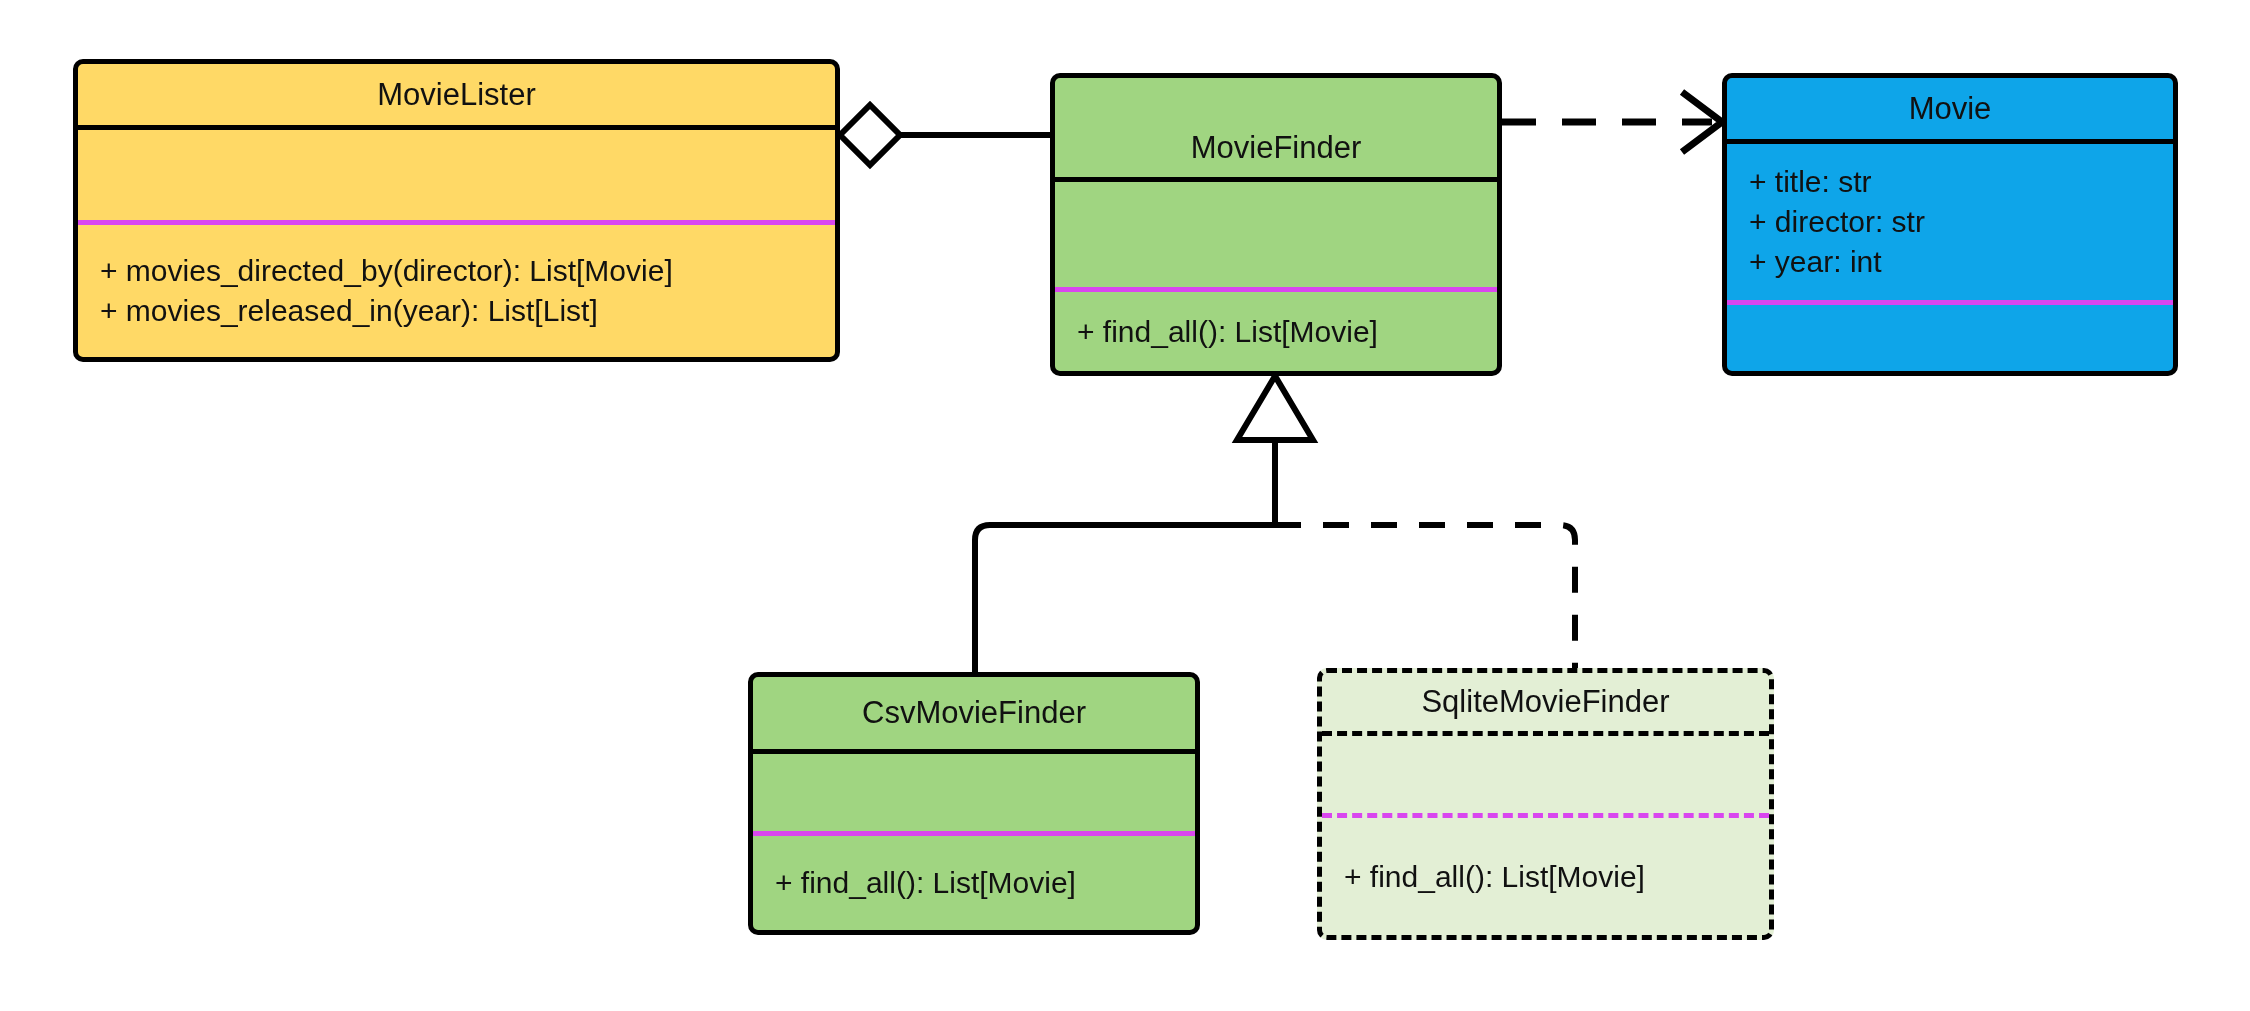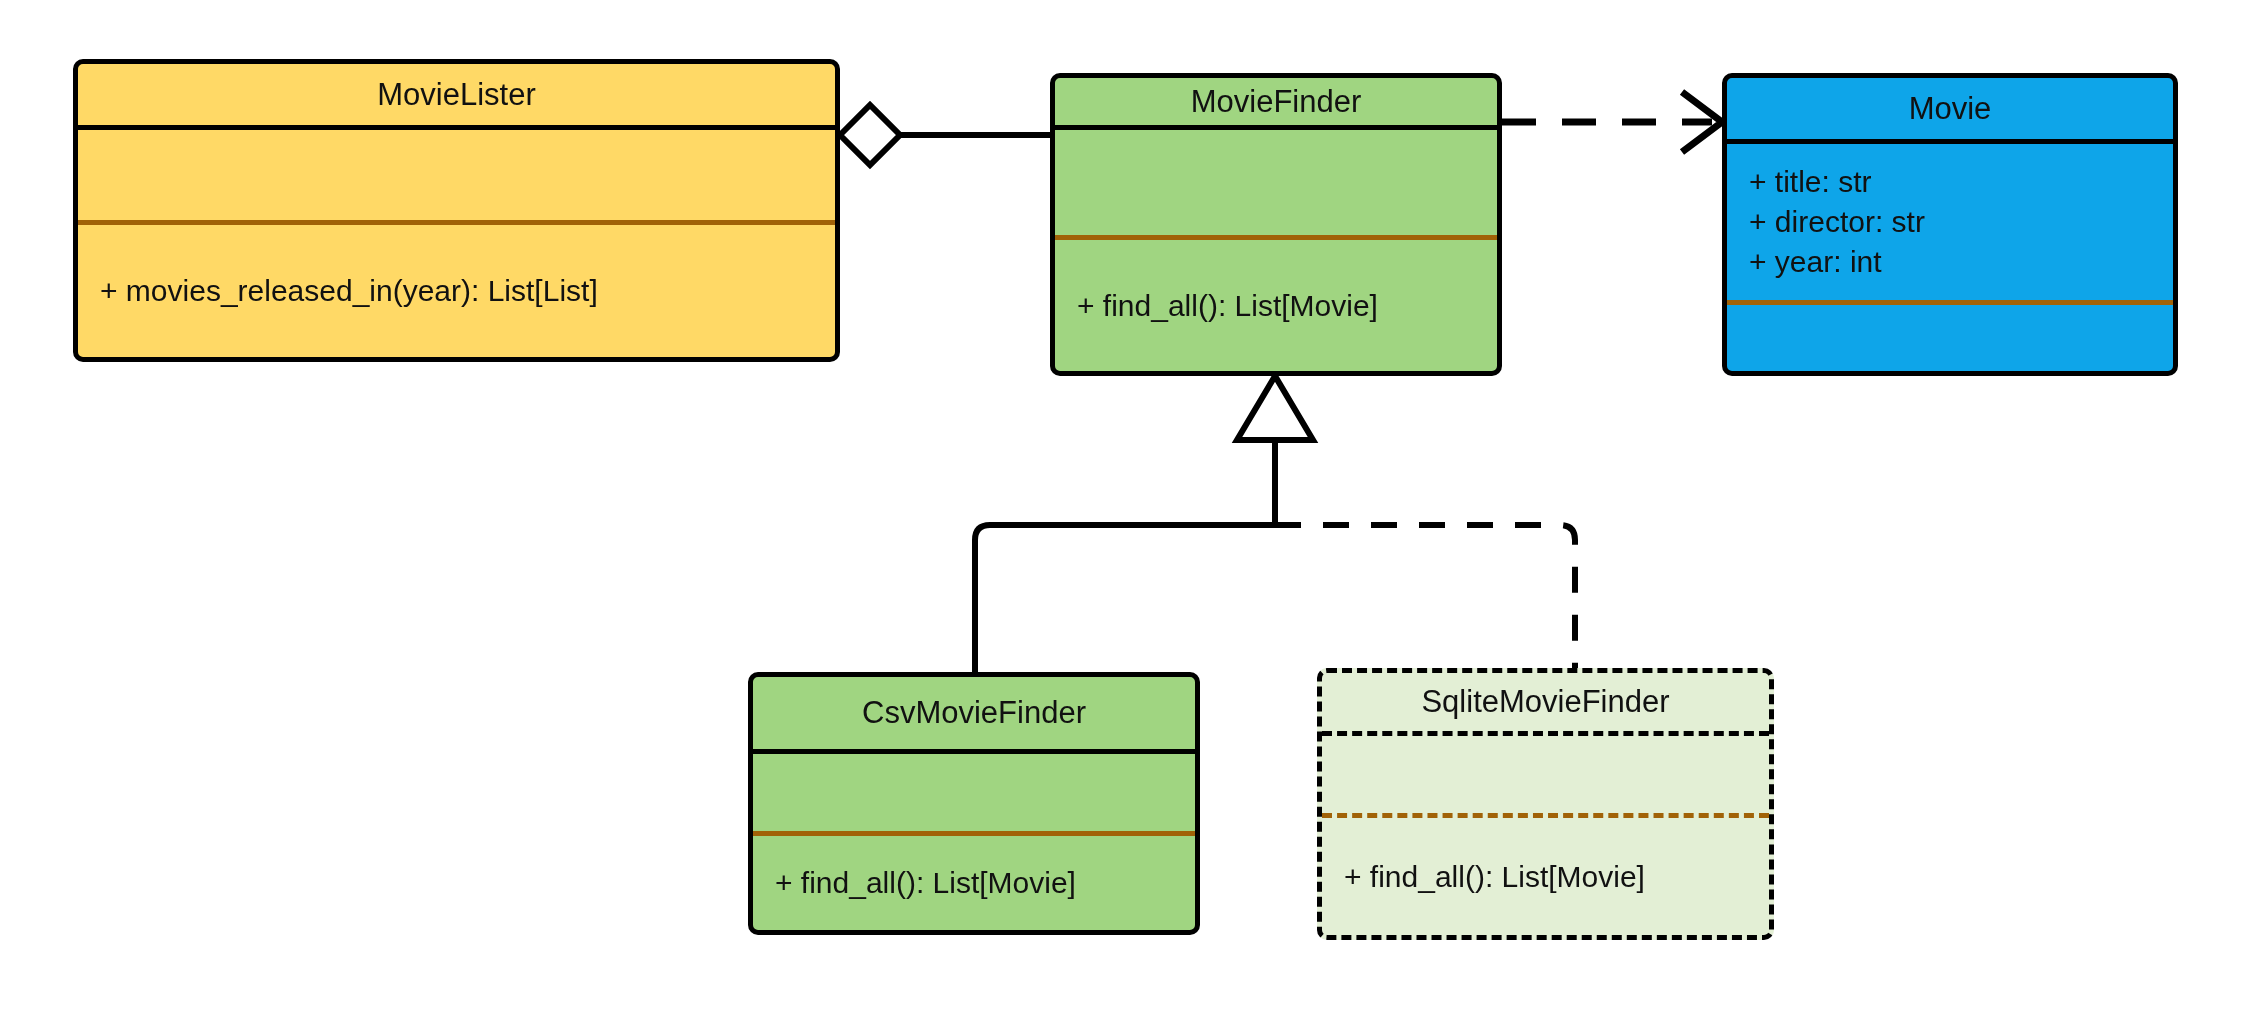--- a/index.html
+++ b/index.html
@@ -48,21 +48,21 @@
     display: flex;
     flex-direction: column;
     justify-content: center;
   }
   .compartment.name {
     align-items: center;
     justify-content: center;
     border-bottom: 5px solid #000000;
   }
   .compartment.attrs {
-    border-bottom: 5px solid #a16207;
+    border-bottom: 5px solid #d946ef;
     padding: 10px 22px;
   }
   .compartment.ops {
     padding: 10px 22px;
   }
   .uml-class.dashed .compartment.name,
   .uml-class.dashed .compartment.attrs {
     border-bottom-style: dashed;
   }
   .class-title {
@@ -85,21 +85,21 @@
     background: #FFD966;
   }
   #box-movielister .compartment.name  { height: 66px; }
   #box-movielister .compartment.attrs { height: 95px; }
   #box-movielister .compartment.ops   { flex: 1; }
 
   #box-moviefinder {
     left: 1050px; top: 73px; width: 452px; height: 303px;
     background: #A0D581;
   }
-  #box-moviefinder .compartment.name  { height: 52px; }
+  #box-moviefinder .compartment.name  { height: 64px; margin-top: 40px; }
   #box-moviefinder .compartment.attrs { height: 110px; }
   #box-moviefinder .compartment.ops   { flex: 1; }
 
   #box-movie {
     left: 1722px; top: 73px; width: 456px; height: 303px;
     background: #0ea5e9;
   }
   #box-movie .compartment.name  { height: 66px; }
   #box-movie .compartment.attrs { flex: 1; }
   #box-movie .compartment.ops   { height: 66px; }
@@ -151,20 +151,21 @@
     
     <path d="M 1275 525 L 1560 525 Q 1575 525 1575 540 L 1575 670" fill="none" stroke="#000000" stroke-width="6" stroke-dasharray="26,22" stroke-linecap="butt"></path>
   </svg>
 
   <div class="uml-class" id="box-movielister">
     <div class="compartment name">
       <span class="class-title">MovieLister</span>
     </div>
     <div class="compartment attrs empty"></div>
     <div class="compartment ops">
+      <span class="member">+ movies_directed_by(director): List[Movie]</span>
       <span class="member">+ movies_released_in(year): List[List]</span>
     </div>
   </div>
 
   <div class="uml-class" id="box-moviefinder">
     <div class="compartment name">
       <span class="class-title">MovieFinder</span>
     </div>
     <div class="compartment attrs empty"></div>
     <div class="compartment ops">

